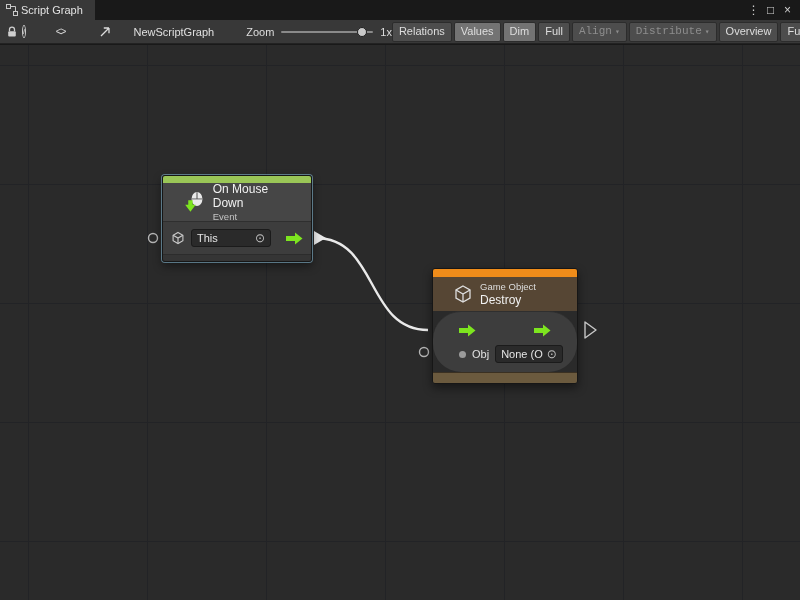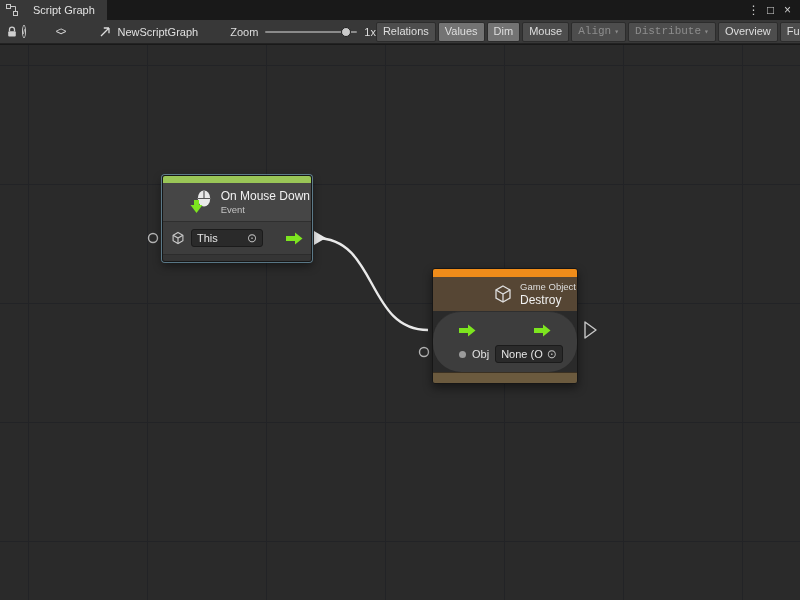--- a/index.html
+++ b/index.html
@@ -3,31 +3,31 @@
 <meta charset="utf-8">
 <style>
   html,body{margin:0;padding:0;}
   body{
     width:800px;height:600px;overflow:hidden;position:relative;
     background:#191919;font-family:"Liberation Sans",sans-serif;
     -webkit-font-smoothing:antialiased;user-select:none;
   }
   
   .tabbar{position:absolute;top:0;left:0;right:0;height:20px;background:#191919;display:flex;align-items:stretch;}
-  .tab{display:flex;align-items:center;gap:15px;background:#383838;padding:0 12px 0 6px;font-size:11px;color:#e2e2e2;}
+  .tab{display:flex;align-items:center;gap:3px;background:#383838;padding:0 12px 0 6px;font-size:11px;color:#e2e2e2;}
   .tabbar-spacer{flex:1;}
   .winbtns{display:flex;align-items:center;padding-right:4px;}
   .winbtn{width:17px;text-align:center;color:#cfcfcf;font-size:12px;line-height:20px;cursor:default;}
   
   .toolbar{position:absolute;top:20px;left:0;right:0;height:24px;background:#383838;border-bottom:1px solid #222;
     display:flex;align-items:center;font-size:11px;color:#ddd;padding-left:6px;box-sizing:border-box;}
   .tb-icon{display:flex;align-items:center;justify-content:center;width:20px;height:20px;color:#cfcfcf;}
   .tb-icon.info{border:1px solid #cfcfcf;border-radius:50%;width:11px;height:11px;font-size:8px;font-style:italic;margin:0 6px 0 4px;}
   .tb-icon.code{font-size:10px;letter-spacing:-1px;margin-left:24px;color:#d8d8d8;}
-  .graph-title{display:flex;align-items:center;gap:6px;margin-left:34px;color:#e0e0e0;}
+  .graph-title{display:flex;align-items:center;gap:22px;margin-left:34px;color:#e0e0e0;}
   .zoom-wrap{display:flex;align-items:center;margin-left:32px;gap:7px;}
   .zoom-slider{position:relative;width:92px;height:12px;}
   .zoom-track{position:absolute;top:5px;left:0;right:0;height:2px;background:#8a8a8a;border-radius:1px;}
   .zoom-knob{position:absolute;top:1px;left:76px;width:10px;height:10px;border-radius:50%;background:#c9c9c9;border:1px solid #1f1f1f;box-sizing:border-box;}
   .tbtn-group{display:flex;align-items:flex-end;margin-left:auto;}
   .tbtn{height:18px;line-height:17px;background:#4d4d4d;border:1px solid #2c2c2c;color:#dedede;font-size:11px;
     padding:0 6px;margin-right:2px;border-radius:2px;white-space:nowrap;cursor:default;}
   .tbtn.active{background:#737373;}
   .tbtn.disabled{color:#8d8d8d;font-family:Liberation Mono, monospace;}
   .tbtn .caret{font-size:8px;margin-left:3px;color:inherit;}
@@ -36,21 +36,21 @@
   .canvas{position:absolute;top:45px;left:0;right:0;bottom:0;background-color:#2a2a2a;
     background-image:linear-gradient(to right,#222326 1px,transparent 1px),
                      linear-gradient(to bottom,#222326 1px,transparent 1px);
     background-size:119px 119px;background-position:28px 20px;}
   .wires{position:absolute;top:0;left:0;width:800px;height:555px;pointer-events:none;}
   
   .node{position:absolute;border:1px solid #161616;border-radius:3px;overflow:hidden;
     box-shadow:0 4px 10px rgba(0,0,0,.45);box-sizing:border-box;}
   .node.selected{box-shadow:0 0 0 1px rgba(130,180,205,.6),0 4px 10px rgba(0,0,0,.45);}
   .accent{height:7px;}
-  .nhead{display:flex;align-items:center;gap:7px;padding:0 1px;background:#464646;box-sizing:border-box;justify-content:flex-end;}
+  .nhead{display:flex;align-items:center;gap:7px;padding:0 20px;background:#464646;box-sizing:border-box;}
   .nhead.brown{background:#564634;}
   .ntitle{font-size:12px;color:#f1f1f1;}
   .nsub{font-size:9.5px;color:#c3c3c3;margin-top:1px;}
   .ncat{font-size:9.5px;color:#ddd;margin-bottom:1px;}
   .nbody{background:#3d3d3d;border-top:1px solid #2f2f2f;box-sizing:border-box;}
   .nbody.rowflex{display:flex;align-items:center;gap:6px;padding:7px 8px;}
   .nfoot{height:6px;background:#353535;border-top:1px solid #2c2c2c;}
   .nfoot.tan{height:10px;background:#6b5a3e;border-top:1px solid #3a3022;}
   .ufield{display:flex;align-items:center;background:#2a2a2a;border:1px solid #1b1b1b;border-radius:3px;
     height:18px;padding:0 5px;color:#e4e4e4;font-size:11px;box-sizing:border-box;gap:4px;}
@@ -105,21 +105,21 @@
       <div class="zoom-track"></div>
       <div class="zoom-knob"></div>
     </div>
     <span>1x</span>
   </div>
 
   <div class="tbtn-group">
     <div class="tbtn">Relations</div>
     <div class="tbtn active">Values</div>
     <div class="tbtn active">Dim</div>
-    <div class="tbtn">Mouse</div>
+    <div class="tbtn">Full</div>
     <div class="tbtn disabled">
       <span>Align</span><span class="caret">▾</span>
     </div>
     <div class="tbtn disabled">
       <span>Distribute</span><span class="caret">▾</span>
     </div>
     <div class="tbtn">Overview</div>
     <div class="tbtn last">Full S</div>
   </div>
 </div>
@@ -148,21 +148,21 @@
       <div>
         <div class="ntitle">On Mouse Down</div>
         <div class="nsub">Event</div>
       </div>
     </div>
     <div class="nbody rowflex" style="height:33px;">
       <svg width="14" height="14" viewBox="0 0 20 20">
         <path d="M10 2 L17 6 V14 L10 18 L3 14 V6 Z" fill="none" stroke="#c9c9c9" stroke-width="1.6"></path>
         <path d="M3 6 L10 10 L17 6 M10 10 V18" fill="none" stroke="#c9c9c9" stroke-width="1.6"></path>
       </svg>
-      <div class="ufield" style="width:72px;">
+      <div class="ufield" style="width:80px;">
         <span class="fval">This</span>
         <span class="picker">⊙</span>
       </div>
       <svg class="flow-out" width="17" height="13" viewBox="0 0 17 13">
         <path d="M0 4 H9 V0.5 L16.5 6.5 L9 12.5 V9 H0 Z" fill="#7de51f"></path>
       </svg>
     </div>
     <div class="nfoot"></div>
   </div>
 

